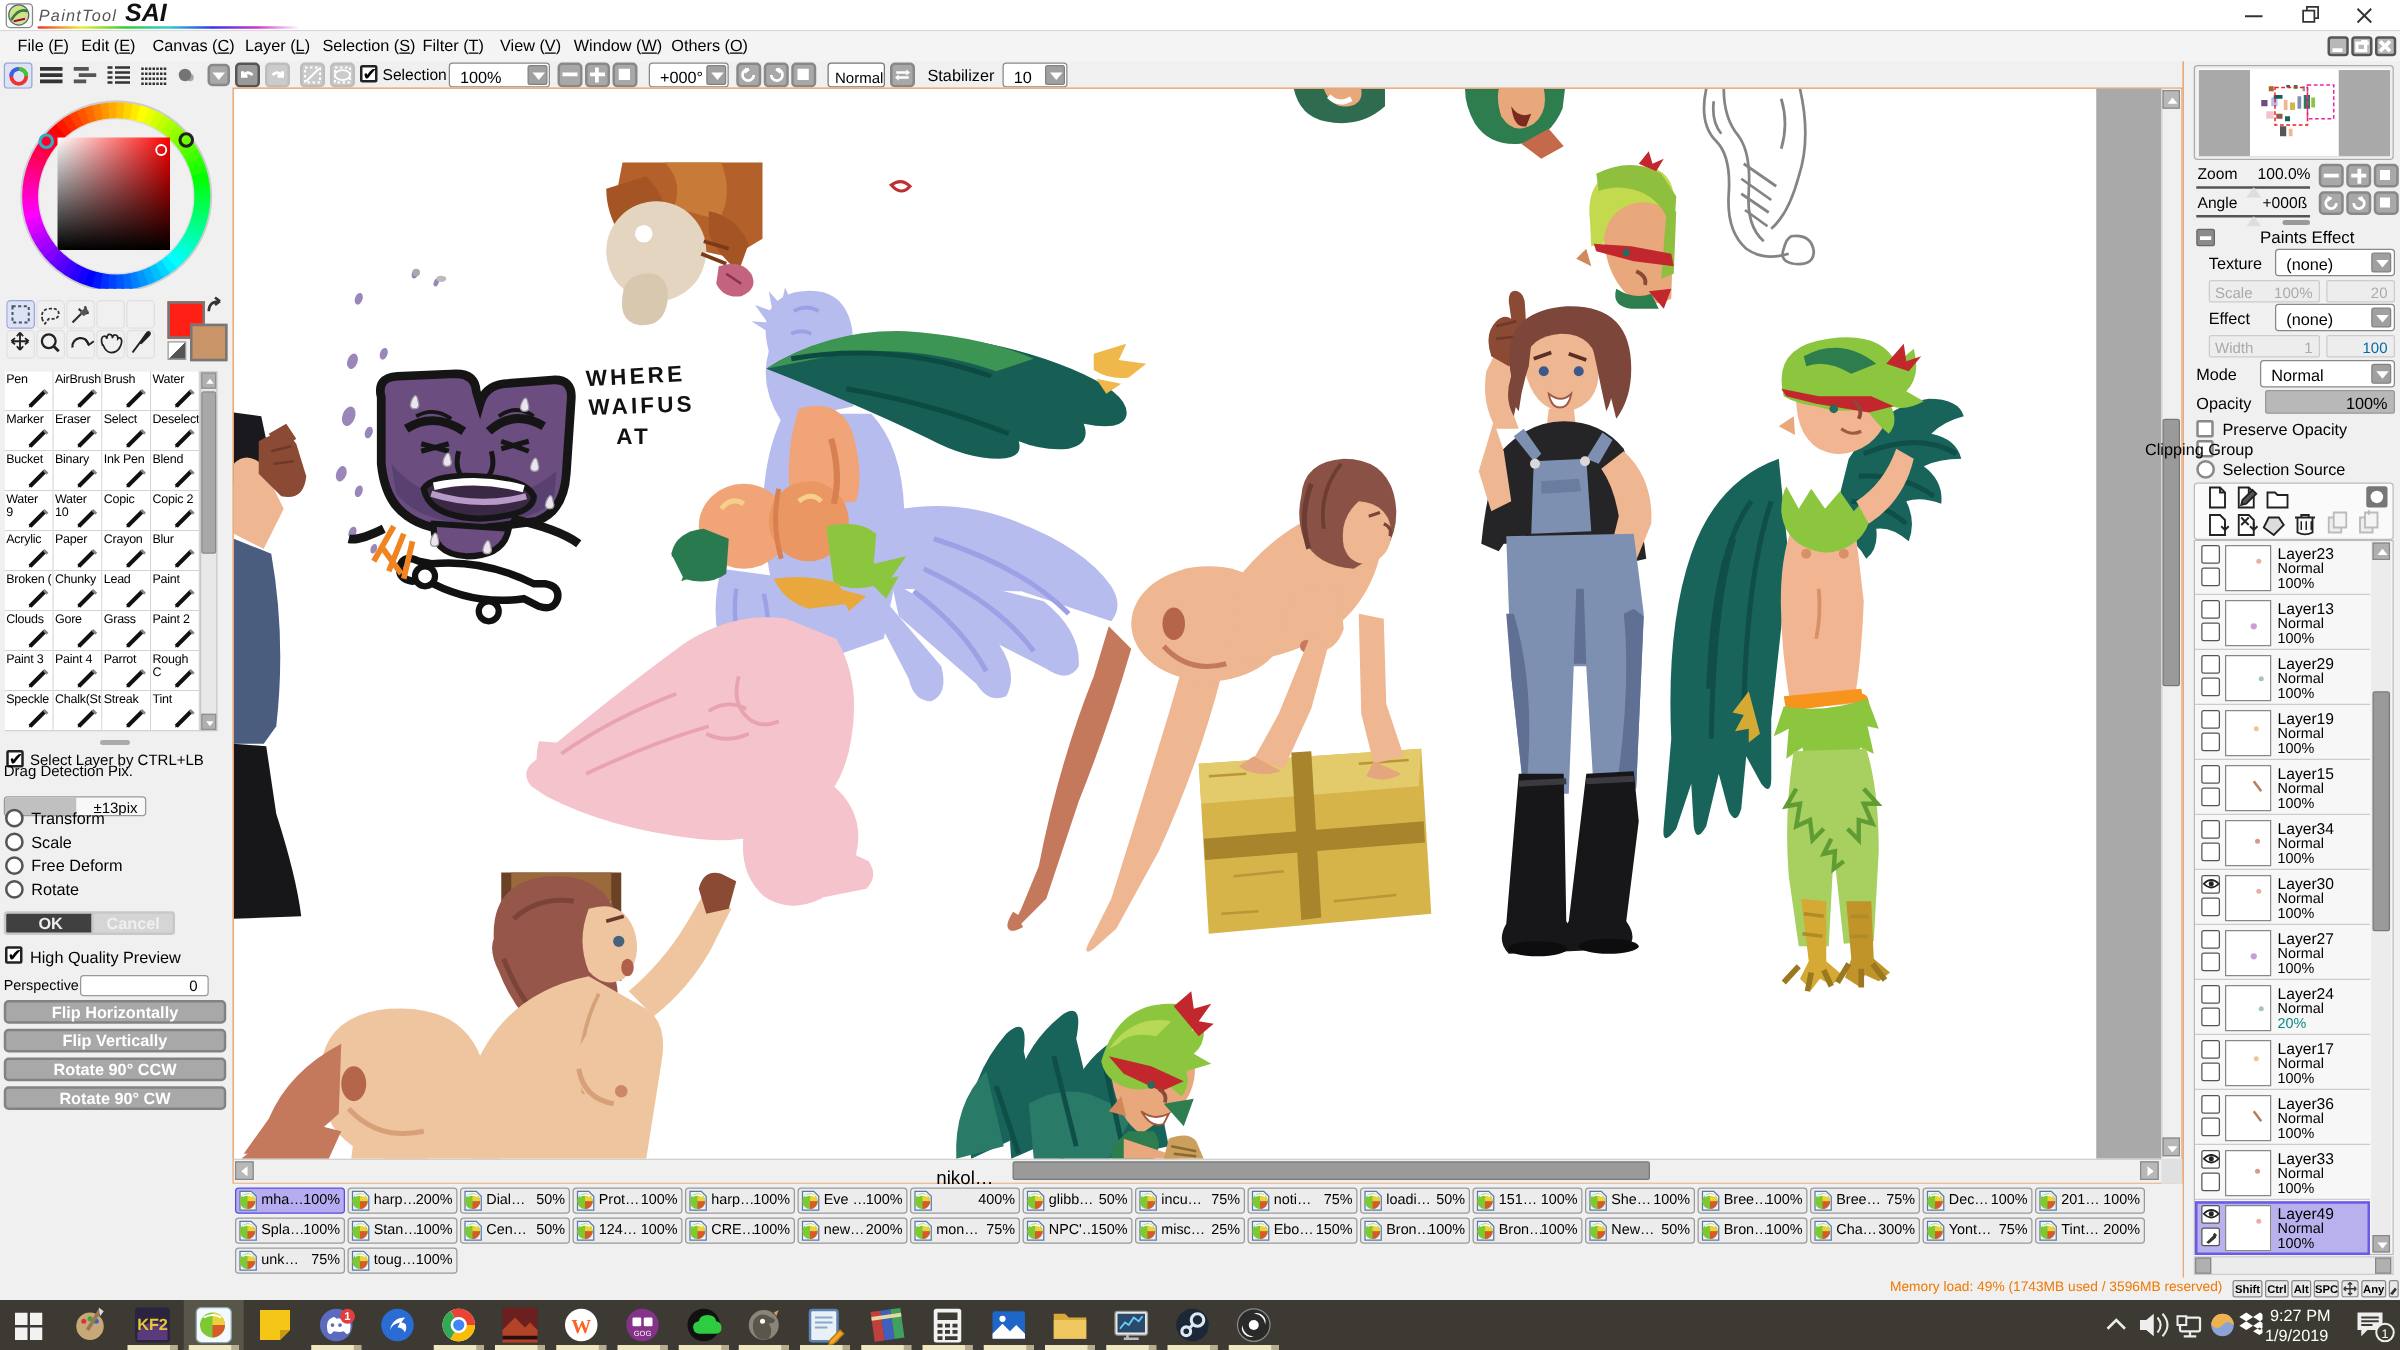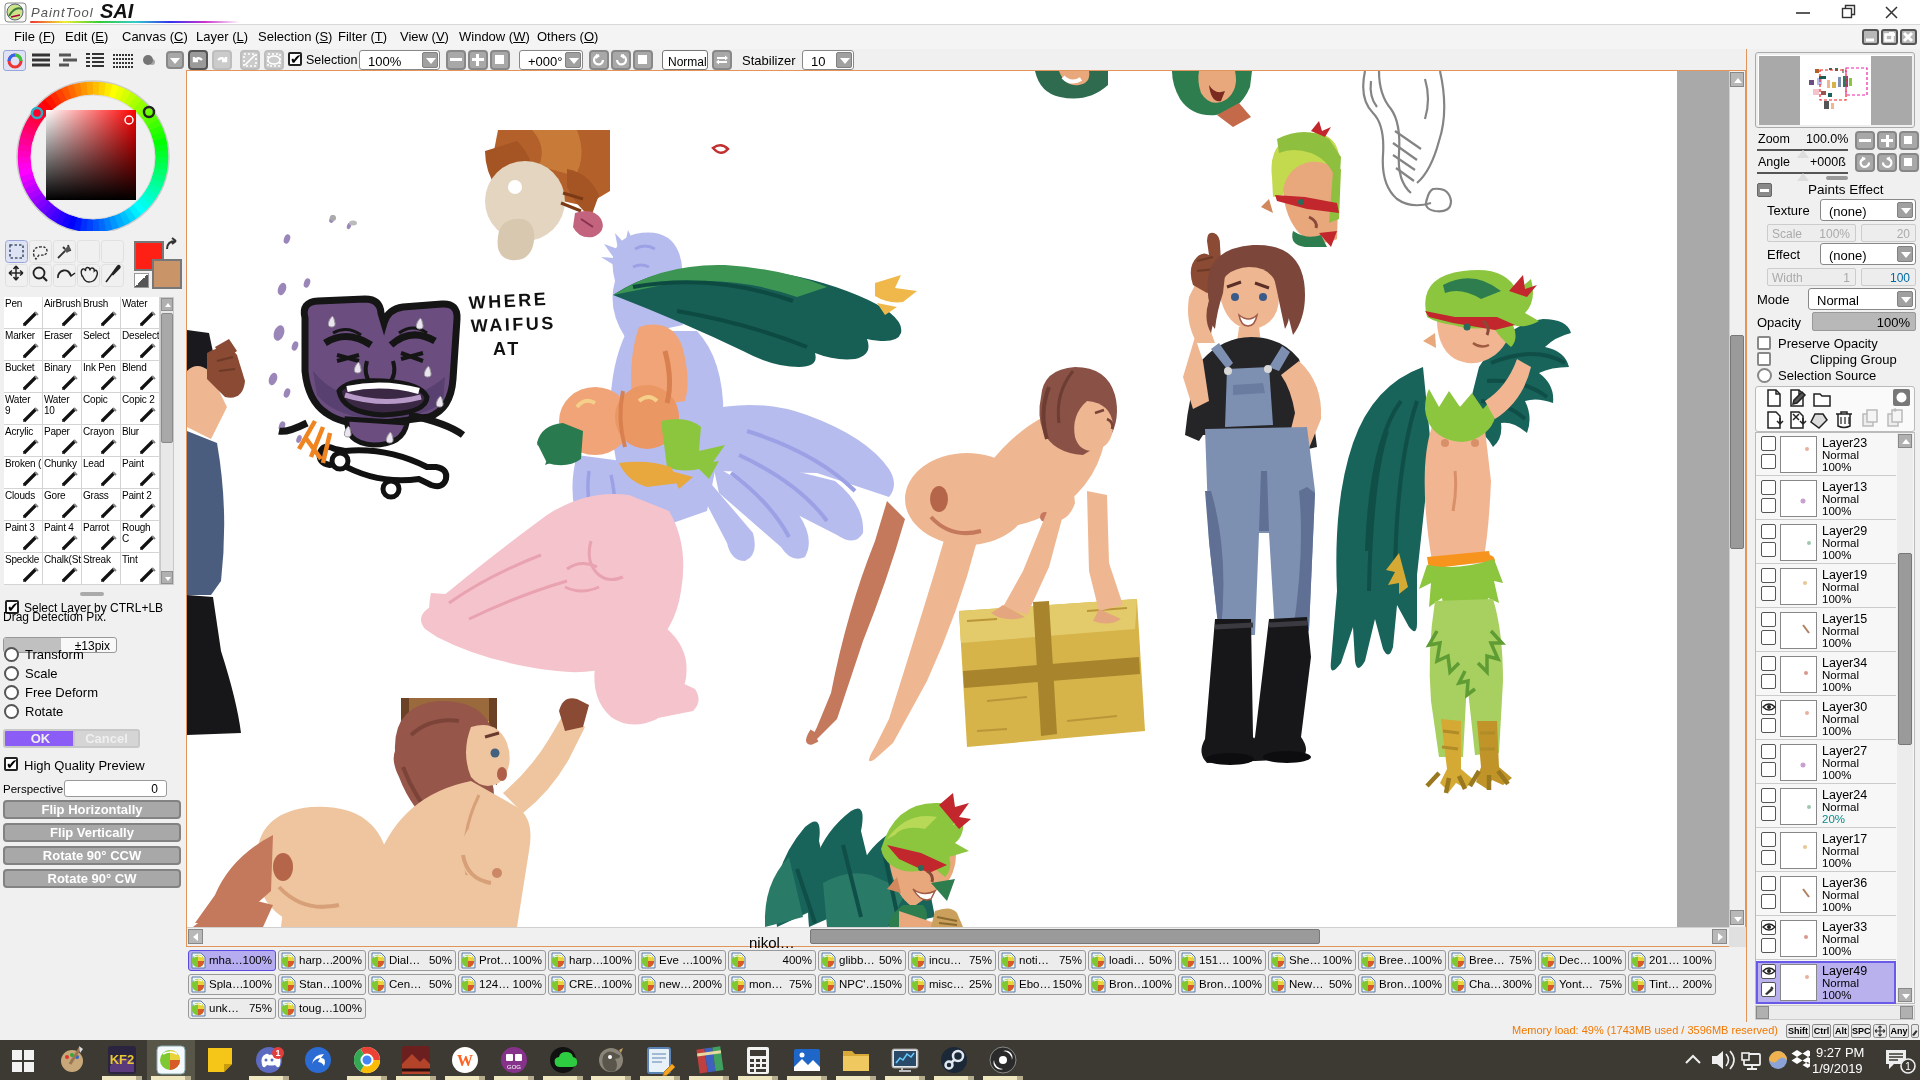--- a/index.html
+++ b/index.html
@@ -602,21 +602,21 @@
       <span style="position:absolute;right:6px;top:1px;font-size:12px;">±13pix</span>
     </div>
     <div class="rad" style="left:4px;top:576px;"></div>
     <span class="lbl" style="left:25px;top:576px;font-size:13px;">Transform</span>
     <div class="rad" style="left:4px;top:595px;"></div>
     <span class="lbl" style="left:25px;top:595px;font-size:13px;">Scale</span>
     <div class="rad" style="left:4px;top:614px;"></div>
     <span class="lbl" style="left:25px;top:614px;font-size:13px;">Free Deform</span>
     <div class="rad" style="left:4px;top:633px;"></div>
     <span class="lbl" style="left:25px;top:633px;font-size:13px;">Rotate</span>
-    <div class="abs" style="left:3px;top:658px;width:75px;height:19px;background:#8b5cf6;border:2px solid #c8c8c8;border-radius:3px;color:#efefef;font-weight:bold;font-size:13px;text-align:center;">OK</div>
+    <div class="abs" style="left:3px;top:658px;width:75px;height:19px;background:#404040;border:2px solid #c8c8c8;border-radius:3px;color:#efefef;font-weight:bold;font-size:13px;text-align:center;">OK</div>
     <div class="abs" style="left:73px;top:658px;width:67px;height:19px;background:#d5d5d5;border:2px solid #c8c8c8;border-radius:3px;color:#efefef;font-weight:bold;font-size:13px;text-align:center;">Cancel</div>
     <div class="cb chk" style="left:4px;top:686px;"></div>
     <span class="lbl" style="left:24px;top:687px;font-size:13px;">High Quality Preview</span>
     <span class="lbl" style="left:3px;top:712px;font-size:11.5px;">Perspective</span>
     <div class="abs" style="left:64px;top:709px;width:103px;height:17px;background:#fff;border:1px solid #999;border-radius:3px;">
       <span style="position:absolute;right:8px;top:1px;font-size:12px;">0</span>
     </div>
     <div class="gbtn" style="left:3px;top:729px;width:178px;height:19px;font-size:13px;line-height:16px;">Flip Horizontally</div>
     <div class="gbtn" style="left:3px;top:752px;width:178px;height:19px;font-size:13px;line-height:16px;">Flip Vertically</div>
     <div class="gbtn" style="left:3px;top:775px;width:178px;height:19px;font-size:13px;line-height:16px;">Rotate 90° CCW</div>
@@ -1000,21 +1000,21 @@
     <span style="position:absolute;left:8px;top:4px;">Normal</span>
     <div class="carrow" style="top:2px;bottom:2px;right:2px;"></div>
   </div>
 <span class="lbl" style="left:1757px;top:315px;font-size:13px;">Opacity</span>
 <div class="abs" style="left:1812px;top:312px;width:104px;height:19px;background:#b8b8b8;border:1px solid #999;border-radius:2px;">
     <span style="position:absolute;right:5px;top:2px;font-size:13px;">100%</span>
   </div>
 <div class="cbg" style="left:1757px;top:336px;"></div>
 <span class="lbl" style="left:1778px;top:336px;font-size:13px;">Preserve Opacity</span>
 <div class="cbg" style="left:1757px;top:352px;"></div>
-<span class="lbl" style="left:1810px;top:352px;font-size:13px;">Clipping Group</span>
+<span class="lbl" style="left:1716px;top:352px;font-size:13px;">Clipping Group</span>
 <div class="rad" style="left:1757px;top:368px;border-color:#888;"></div>
 <span class="lbl" style="left:1778px;top:368px;font-size:13px;">Selection Source</span>
 <div class="abs" style="left:1755px;top:386px;width:160px;height:46px;background:#fafafa;border:1px solid #bbb;border-radius:3px;"></div>
 <svg class="abs" style="left:1755px;top:386px;" width="160" height="46" viewBox="0 0 160 46">
 <g stroke="#222" fill="#fff" stroke-width="1.5">
 <path d="M13 4 h8 l4 4 v12 h-12 Z"></path>
       <path d="M21 4 v4 h4" fill="none"></path>
 <path d="M36 4 h8 l4 4 v12 h-12 Z"></path>
       <path d="M44 4 v4 h4" fill="none"></path>
       <path d="M39 14 l8 -8 l3 3 l-8 8 l-4 1 Z" fill="#555"></path>

